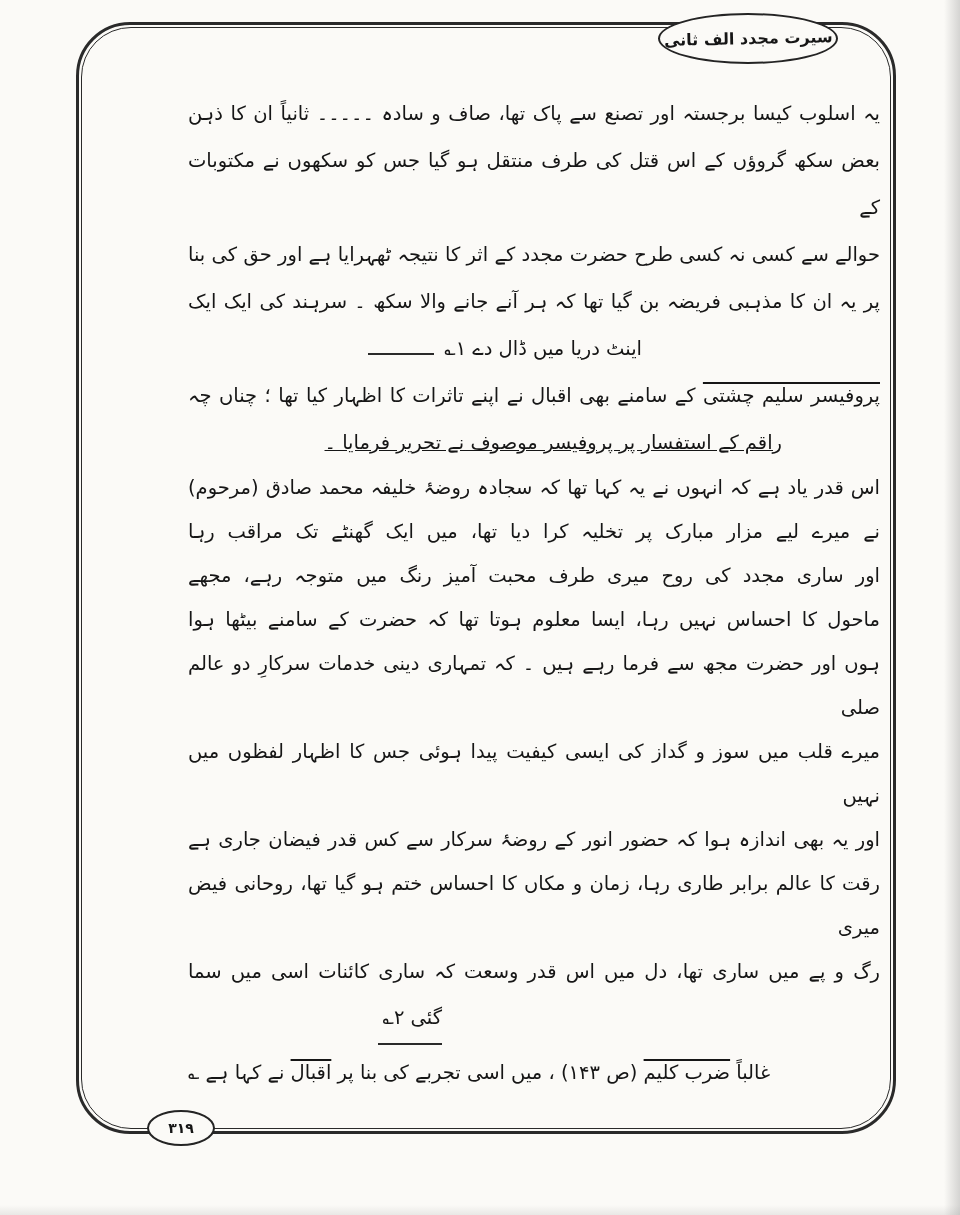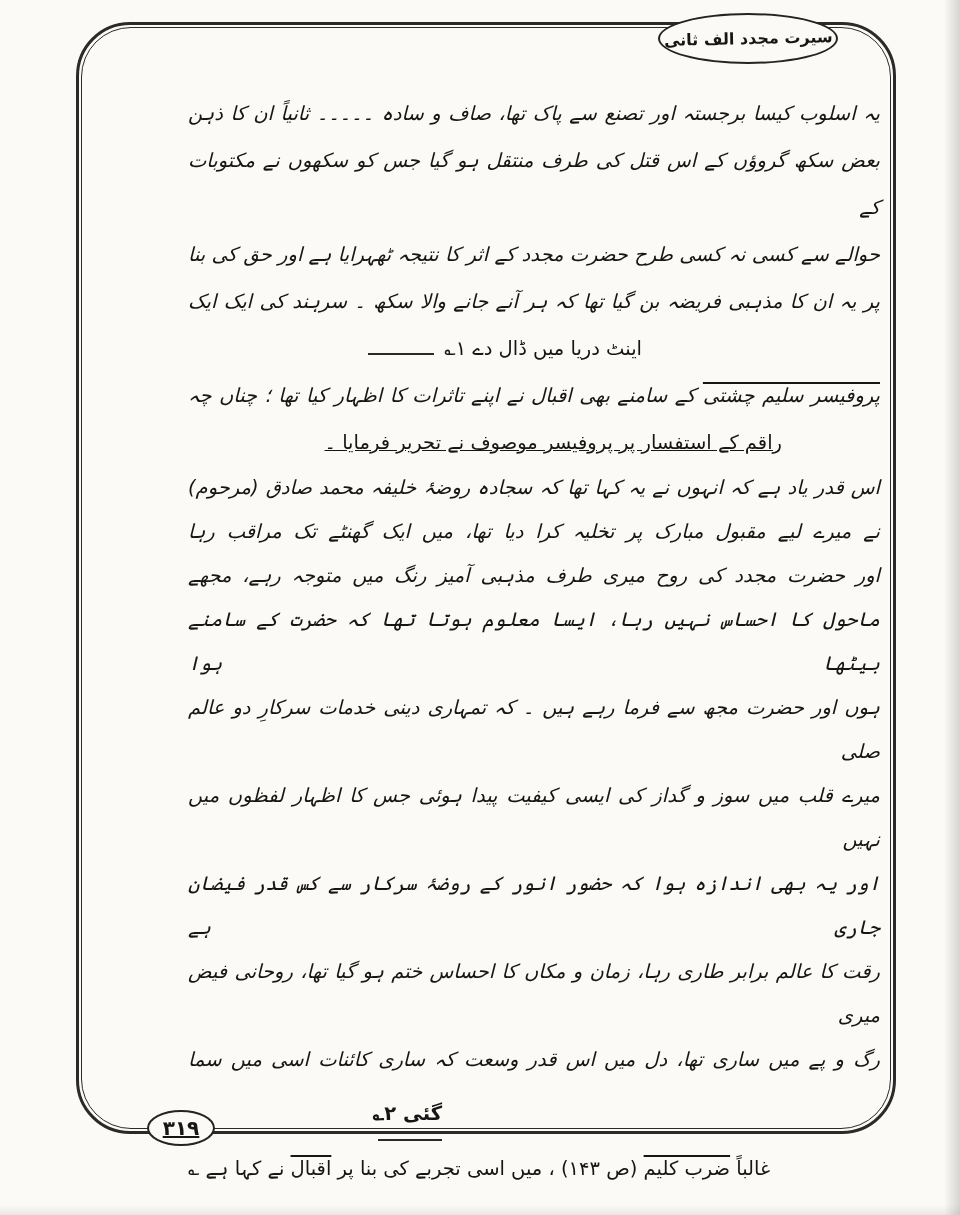--- a/index.html
+++ b/index.html
@@ -30,33 +30,33 @@
   .title-oval span {
     direction:rtl; font-size:16px; font-weight:bold; white-space:nowrap;
     transform:rotate(-1.2deg);
   }
   
   .pageno-oval {
     position:absolute; left:147px; top:1110px; width:64px; height:32px;
     background:#fbfaf7; border:2.5px solid #242424; border-radius:50%;
     display:flex; align-items:center; justify-content:center; z-index:3;
   }
-  .pageno-oval span { font-size:20px; font-weight:bold; direction:rtl;text-decoration:underline; }
+  .pageno-oval span { font-size:14px; font-weight:bold; direction:rtl; }
   
   .content {
     position:absolute; left:188px; top:90px; width:692px;
     direction:rtl; text-align:right; font-size:19.5px; z-index:2;
   }
   .ln { margin:0; line-height:47px; }
-  .j { text-align:justify; text-align-last:justify;font-style:italic; }
+  .j { text-align:justify; text-align-last:justify; }
   .q { line-height:44px; }
   .l5 { display:flex; align-items:center; gap:10px; padding-right:238px; line-height:47px; }
   .short-rule { display:inline-block; width:66px; border-top:2px solid #2a2a2a; margin-top:10px; }
   .l7 { padding-right:98px; line-height:47px;text-decoration:underline; }
-  .l19 { padding-right:438px; line-height:40px; margin-top:12px;font-weight:bold; }
+  .l19 { padding-right:438px; line-height:40px; margin-top:4px; }
   .l19-inner { display:inline-block; }
   .rule-under { display:block; width:64px; border-top:2px solid #2a2a2a; margin-top:5px; }
   .l20 { text-align:left; text-align-last:left; line-height:44px; margin-top:6px; }
   .ovl { text-decoration:overline; text-decoration-thickness:1.5px; }
   
   .scan-shade-right {
     position:absolute; right:0; top:0; width:16px; height:100%;
     background:linear-gradient(to left, rgba(140,140,140,.35), rgba(140,140,140,0));
     z-index:4; pointer-events:none;
   }
@@ -92,22 +92,22 @@
 
     <p class="ln l5">
       <span>اینٹ دریا میں ڈال دے ۱؎</span>
       <span class="short-rule"></span>
     </p>
 
     <p class="ln j"><span class="ovl">پروفیسر سلیم چشتی</span><span> کے سامنے بھی اقبال نے اپنے تاثرات کا اظہار کیا تھا ؛ چناں چہ</span></p>
     <p class="ln l7">راقم کے استفسار پر پروفیسر موصوف نے تحریر فرمایا ۔</p>
 
     <p class="ln j q">اس قدر یاد ہے کہ انہوں نے یہ کہا تھا کہ سجادہ روضۂ خلیفہ محمد صادق (مرحوم)</p>
-    <p class="ln j q">نے میرے لیے مقبول مبارک پر تخلیہ کرا دیا تھا، میں ایک گھنٹے تک مراقب رہا</p>
-    <p class="ln j q">اور حضرت مجدد کی روح میری طرف مذہبی آمیز رنگ میں متوجہ رہے، مجھے</p>
+    <p class="ln j q">نے میرے لیے مزار مبارک پر تخلیہ کرا دیا تھا، میں ایک گھنٹے تک مراقب رہا</p>
+    <p class="ln j q">اور ساری مجدد کی روح میری طرف محبت آمیز رنگ میں متوجہ رہے، مجھے</p>
     <p class="ln j q">ماحول کا احساس نہیں رہا، ایسا معلوم ہوتا تھا کہ حضرت کے سامنے بیٹھا ہوا</p>
     <p class="ln j q">ہوں اور حضرت مجھ سے فرما رہے ہیں ۔ کہ تمہاری دینی خدمات سرکارِ دو عالم صلی</p>
     <p class="ln j q">میرے قلب میں سوز و گداز کی ایسی کیفیت پیدا ہوئی جس کا اظہار لفظوں میں نہیں</p>
     <p class="ln j q">اور یہ بھی اندازہ ہوا کہ حضور انور کے روضۂ سرکار سے کس قدر فیضان جاری ہے</p>
     <p class="ln j q">رقت کا عالم برابر طاری رہا، زمان و مکاں کا احساس ختم ہو گیا تھا، روحانی فیض میری</p>
     <p class="ln j q">رگ و پے میں ساری تھا، دل میں اس قدر وسعت کہ ساری کائنات اسی میں سما</p>
 
     <div class="ln l19">
       <span class="l19-inner">
         <span>گئی ۲؎</span>

